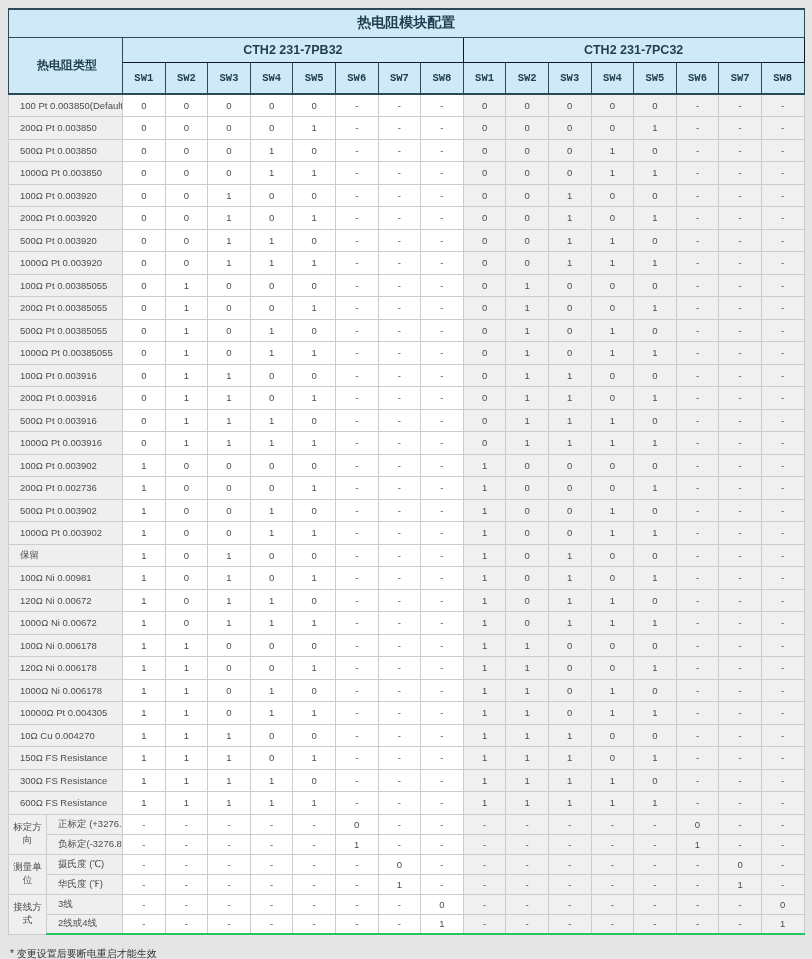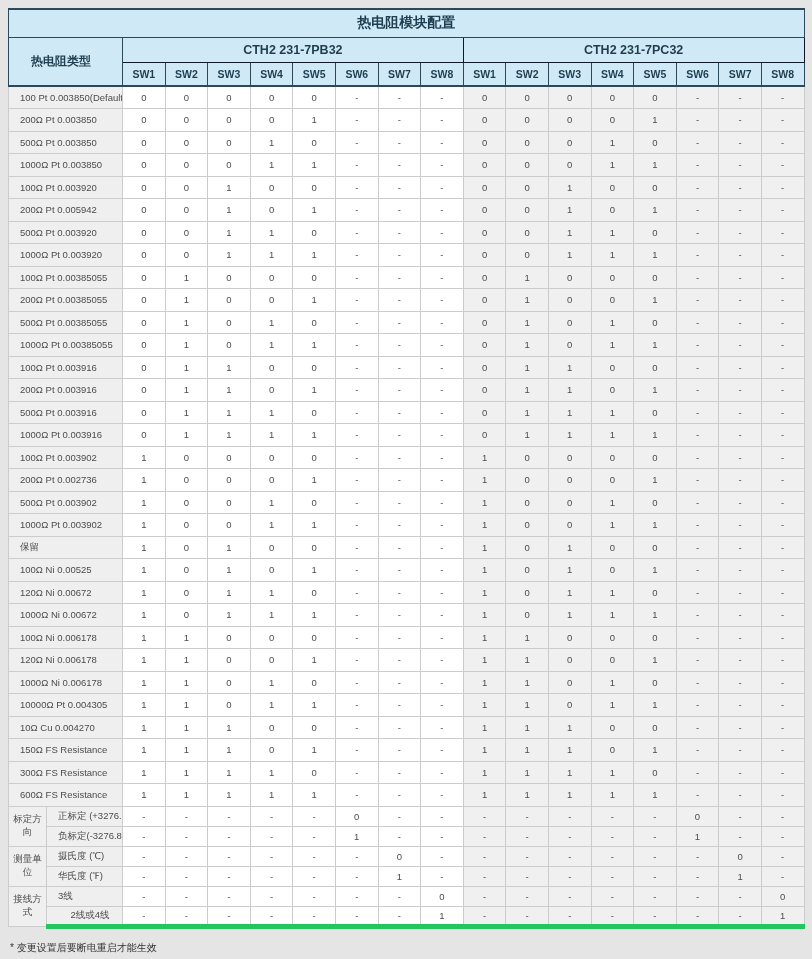--- a/index.html
+++ b/index.html
@@ -16,32 +16,32 @@
   
   .title-cell {
     background:#cfe9f6; color:#1e3e50;
     font-size:14px; font-weight:bold; text-align:center;
     height:28px;
     border-top:2px solid #2a4a5c; border-bottom:1px solid #2a4a5c;
     border-left:1px solid #2a4a5c; border-right:1px solid #2a4a5c;
   }
   .type-head {
     background:#cfe9f6; color:#1e3e50;
-    font-size:12px; font-weight:bold; text-align:left; padding-left:22px;
+    font-size:12px; font-weight:bold; text-align:left; padding-left:28px;
     border:1px solid #2a4a5c; border-bottom:2px solid #2a4a5c;
   }
   .module-head {
     background:#cfe9f6; color:#1e3e50;
     font-size:12.5px; font-weight:bold; text-align:center; height:25px;
     border:1px solid #0f172a;
   }
   .sw-head {
     background:#cfe9f6; color:#1e3e50;
-    font-size:10.5px; font-weight:bold; text-align:center; height:24px;
-    border:1px solid #2a4a5c; border-bottom:2px solid #2a4a5c;
+    font-size:10.5px; font-weight:bold; text-align:center; height:32px;
+    border:1px solid #2a4a5c; border-bottom:2px solid #2a4a5c;font-family:Liberation Mono, monospace;
   }
 
   
   .res-row { height:22.5px; }
   .opt-row { height:20px; }
   .label-cell {
     background:#efefef; color:#4c4c4c; font-size:9.5px;
     text-align:left; padding-left:11px; border:1px solid #cccccc;
   }
   .group-label {
@@ -53,21 +53,21 @@
     background:#efefef; color:#4c4c4c; font-size:9.5px;
     text-align:left; padding-left:11px; border:1px solid #cccccc;
   }
   .val {
     font-size:9.5px; color:#4c4c4c; text-align:center;
     border:1px solid #cccccc;
   }
   .val.pb32 { background:#ffffff; }
   .val.pc32 { background:#f0f0f0; }
   .group-start td { border-top:1px solid #b3b3b3; }
-  tbody tr:last-child td { border-bottom:5px solid #22c55e;text-align:center; }
+  tbody tr:last-child td { border-bottom:2px solid #22c55e; }
 
   .footnote {
     margin-top:12px; padding-left:2px;
     font-size:10px; color:#333333;
   }
 </style>
 </head>
 <body>
 
 <div class="page">
@@ -195,21 +195,21 @@
           <td class="val pc32">0</td>
           <td class="val pc32">0</td>
           <td class="val pc32">1</td>
           <td class="val pc32">0</td>
           <td class="val pc32">0</td>
           <td class="val pc32">-</td>
           <td class="val pc32">-</td>
           <td class="val pc32">-</td>
         </tr>
         <tr class="res-row">
-          <td colspan="2" class="label-cell">200Ω Pt 0.005942</td>
+          <td colspan="2" class="label-cell">200Ω Pt 0.003920</td>
           <td class="val pb32">0</td>
           <td class="val pb32">0</td>
           <td class="val pb32">1</td>
           <td class="val pb32">0</td>
           <td class="val pb32">1</td>
           <td class="val pb32">-</td>
           <td class="val pb32">-</td>
           <td class="val pb32">-</td>
           <td class="val pc32">0</td>
           <td class="val pc32">0</td>
@@ -499,21 +499,21 @@
           <td class="val pc32">1</td>
           <td class="val pc32">0</td>
           <td class="val pc32">1</td>
           <td class="val pc32">0</td>
           <td class="val pc32">0</td>
           <td class="val pc32">-</td>
           <td class="val pc32">-</td>
           <td class="val pc32">-</td>
         </tr>
         <tr class="res-row">
-          <td colspan="2" class="label-cell">100Ω Ni 0.00525</td>
+          <td colspan="2" class="label-cell">100Ω Ni 0.00981</td>
           <td class="val pb32">1</td>
           <td class="val pb32">0</td>
           <td class="val pb32">1</td>
           <td class="val pb32">0</td>
           <td class="val pb32">1</td>
           <td class="val pb32">-</td>
           <td class="val pb32">-</td>
           <td class="val pb32">-</td>
           <td class="val pc32">1</td>
           <td class="val pc32">0</td>

